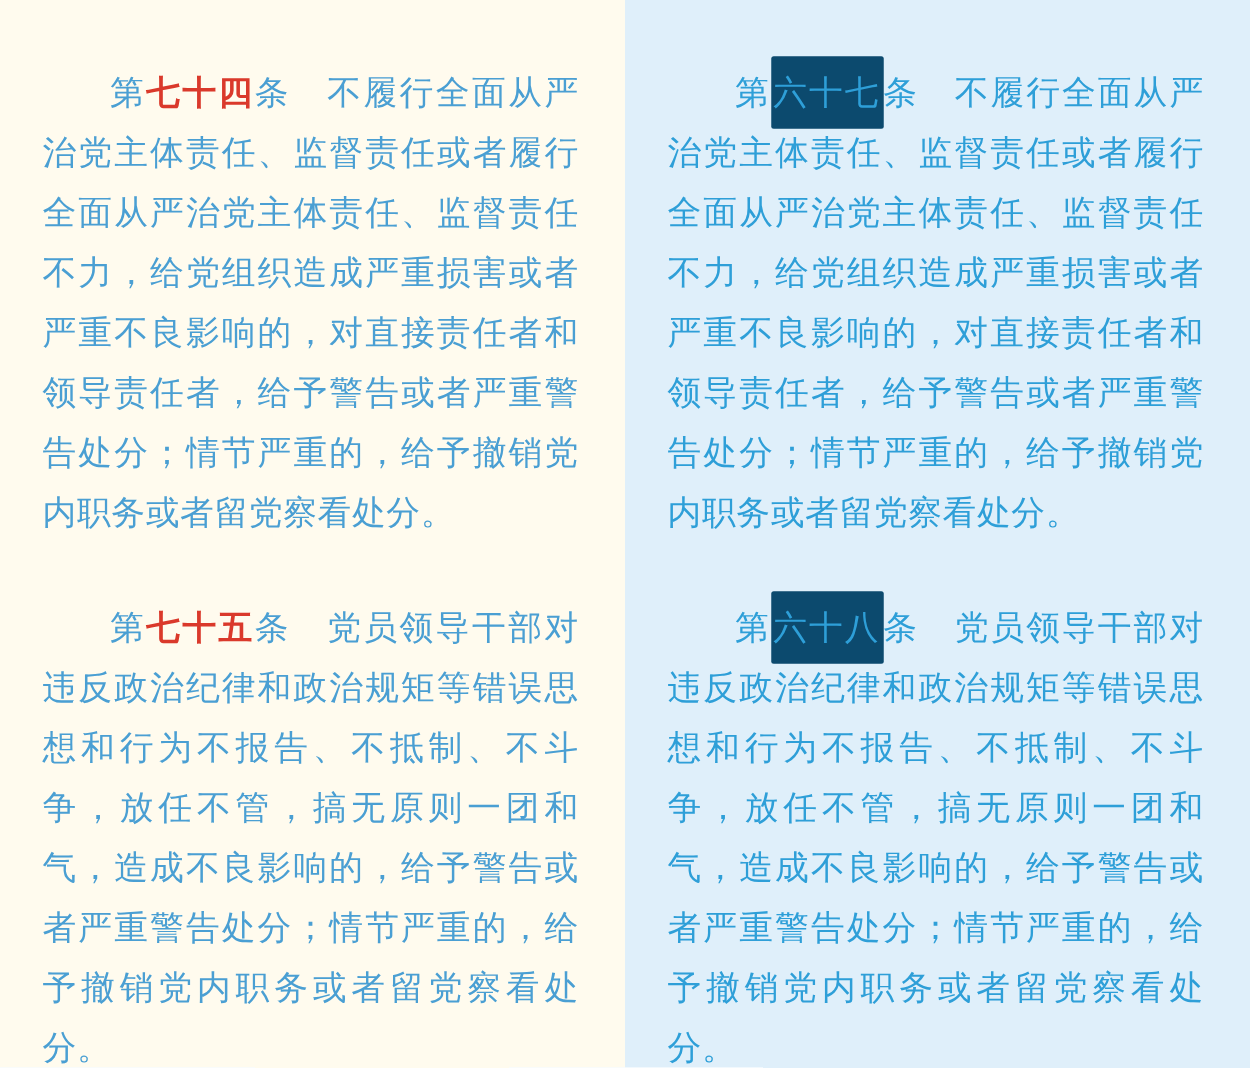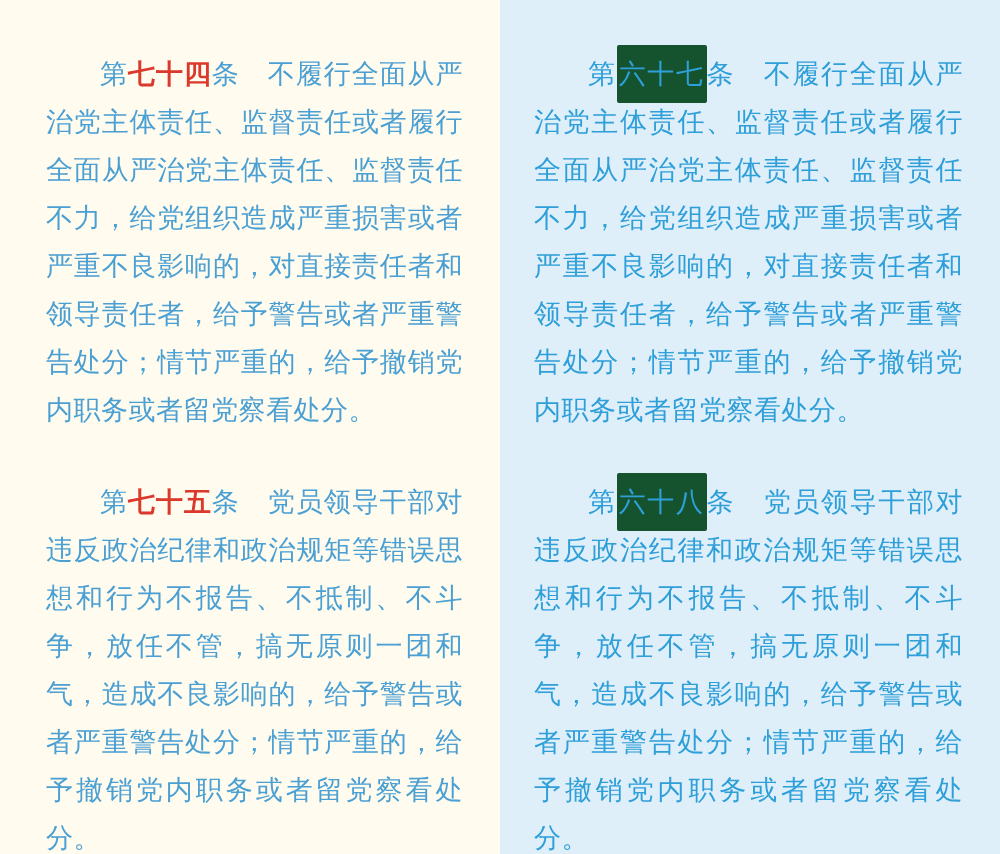--- a/index.html
+++ b/index.html
@@ -28,28 +28,28 @@
   }
   p.article {
     margin: 0 0 44px 0;
     font-size: 27px;
     line-height: 48px;
     text-indent: 2em;
     text-align: justify;
     text-justify: inter-ideograph;
     letter-spacing: 0.5px;
   }
-  .panel.left p.article  { color: #4A9FD3; margin-left: 12px; }
+  .panel.left p.article  { color: #4A9FD3; }
   .panel.right p.article { color: #2E9FD8; }
   .num-old {
     color: #DA392B;
     font-weight: bold;
   }
   .num-new {
-    background: #14532d;
+    background: #0c4a6e;
     padding: 14px 2px;
     border-radius: 2px;
   }
 </style>
 </head>
 <body>
 
 <div class="page">
 
   <div class="panel left">

